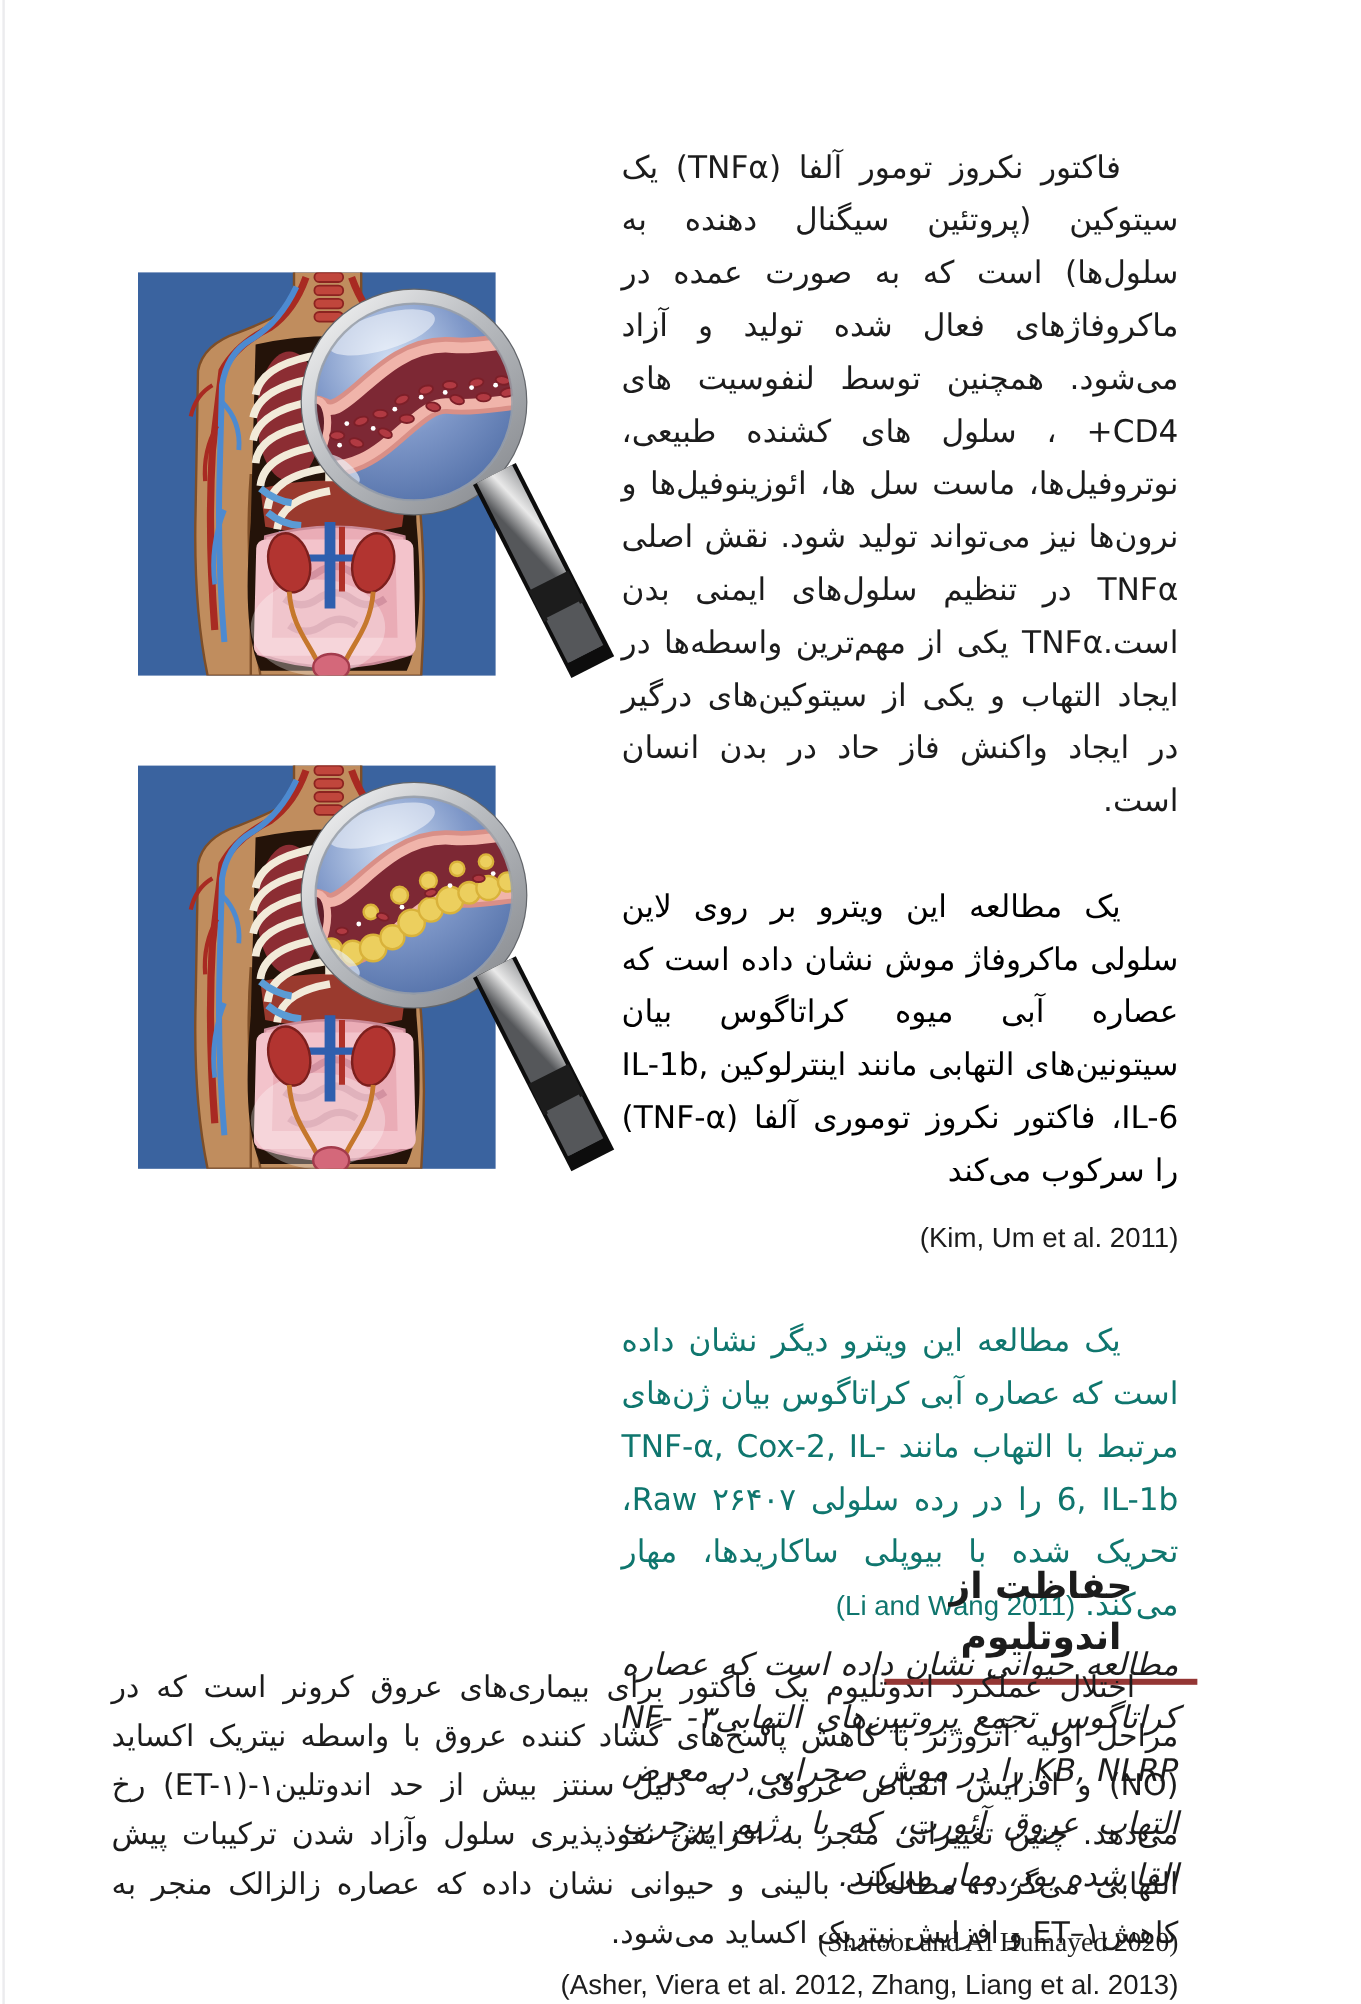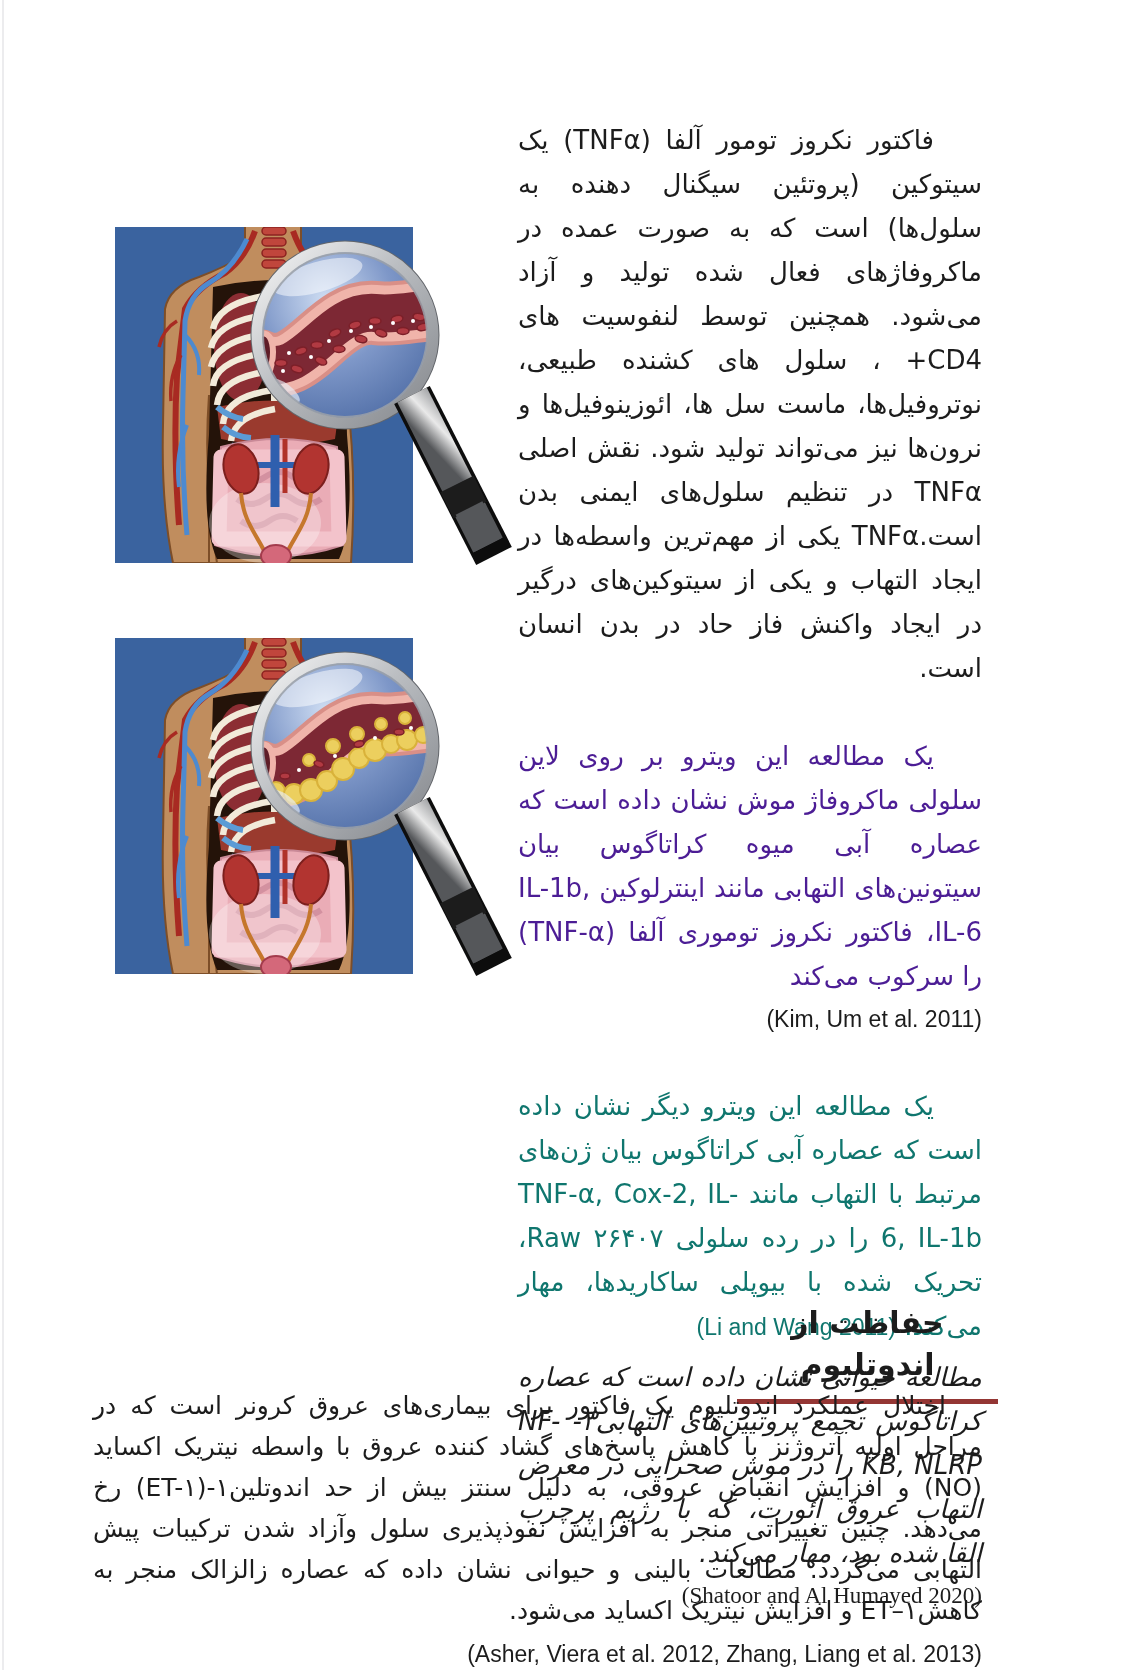--- a/index.html
+++ b/index.html
@@ -33,21 +33,21 @@
   }
   p.indent{ text-indent:48px; }
   p.mb0{ margin-bottom:0; }
   p.mt6{ margin-top:6px;font-style:italic; }
   p.citation{
     direction:ltr;
     text-align:right;
     font-family:"Liberation Sans", sans-serif;
     font-size:23px;
     line-height:34px;
-    margin:4px 0 48px 0;
+    margin:16px 0 48px 0;
     color:#1c1c1c;
   }
   p.citation.tight{ margin-bottom:0;font-family:Liberation Serif, serif; }
   .citation-inline{
     font-family:"Liberation Sans", sans-serif;
     font-size:23px;
   }
   .section-head{
     position:absolute;
     left:737px;right:0;top:1258px;
@@ -282,21 +282,21 @@
             <circle cx="316" cy="86" r="2"></circle>
         </g>
       </g>
       <use href="#glassTop"></use>
     </g>
   </svg>
 
   <div class="text-col">
     <p class="body-text indent" style="color: rgb(28, 28, 28);">فاکتور نکروز تومور آلفا (TNFα) یک سیتوکین (پروتئین سیگنال دهنده به سلول‌ها) است که به صورت عمده در ماکروفاژهای فعال شده تولید و آزاد می‌شود. همچنین توسط لنفوسیت های CD4+ ، سلول های کشنده طبیعی، نوتروفیل‌ها، ماست سل ها، ائوزینوفیل‌ها و نرون‌ها نیز می‌تواند تولید شود. نقش اصلی TNFα در تنظیم سلول‌های ایمنی بدن است.TNFα یکی از مهم‌ترین واسطه‌ها در ایجاد التهاب و یکی از سیتوکین‌های درگیر در ایجاد واکنش فاز حاد در بدن انسان است.</p>
 
-    <p class="body-text indent mb0" style="color: #4c1d95;">یک مطالعه این ویترو بر روی لاین سلولی ماکروفاژ موش نشان داده است که عصاره آبی میوه کراتاگوس بیان سیتونین‌های التهابی مانند اینترلوکین IL-1b, IL-6، فاکتور نکروز توموری آلفا (TNF-α) را سرکوب می‌کند</p>
+    <p class="body-text indent mb0" style="color: #000000;">یک مطالعه این ویترو بر روی لاین سلولی ماکروفاژ موش نشان داده است که عصاره آبی میوه کراتاگوس بیان سیتونین‌های التهابی مانند اینترلوکین IL-1b, IL-6، فاکتور نکروز توموری آلفا (TNF-α) را سرکوب می‌کند</p>
     <p class="citation" style="color: rgb(28, 28, 28);">(Kim, Um et al. 2011)</p>
 
     <p class="body-text indent mb0" style="color: #0f766e;"><span>یک مطالعه این ویترو دیگر نشان داده است که عصاره آبی کراتاگوس بیان ژن‌های مرتبط با التهاب مانند TNF-α, Cox-2, IL-6, IL-1b را در رده سلولی Raw ۲۶۴۰۷، تحریک شده با بیوپلی ساکاریدها، مهار می‌کند. </span><span class="citation-inline" dir="ltr">(Li and Wang 2011)</span></p>
 
     <p class="body-text mb0 mt6" style="color: rgb(28, 28, 28);">مطالعه حیوانی نشان داده است که عصاره کراتاگوس تجمع پروتیین‌های التهابی۳- NF-KB, NLRP را در موش صحرایی در معرض التهاب عروق آئورت، که با رژیم پرچرب القا شده بود، مهار می‌کند.</p>
     <p class="citation tight" style="color: rgb(28, 28, 28);">(Shatoor and Al Humayed 2020)</p>
   </div>
 
   <div class="section-head">
     <h2 style="color: rgb(28, 28, 28); margin-top: 44px;">حفاظت از اندوتلیوم</h2>

